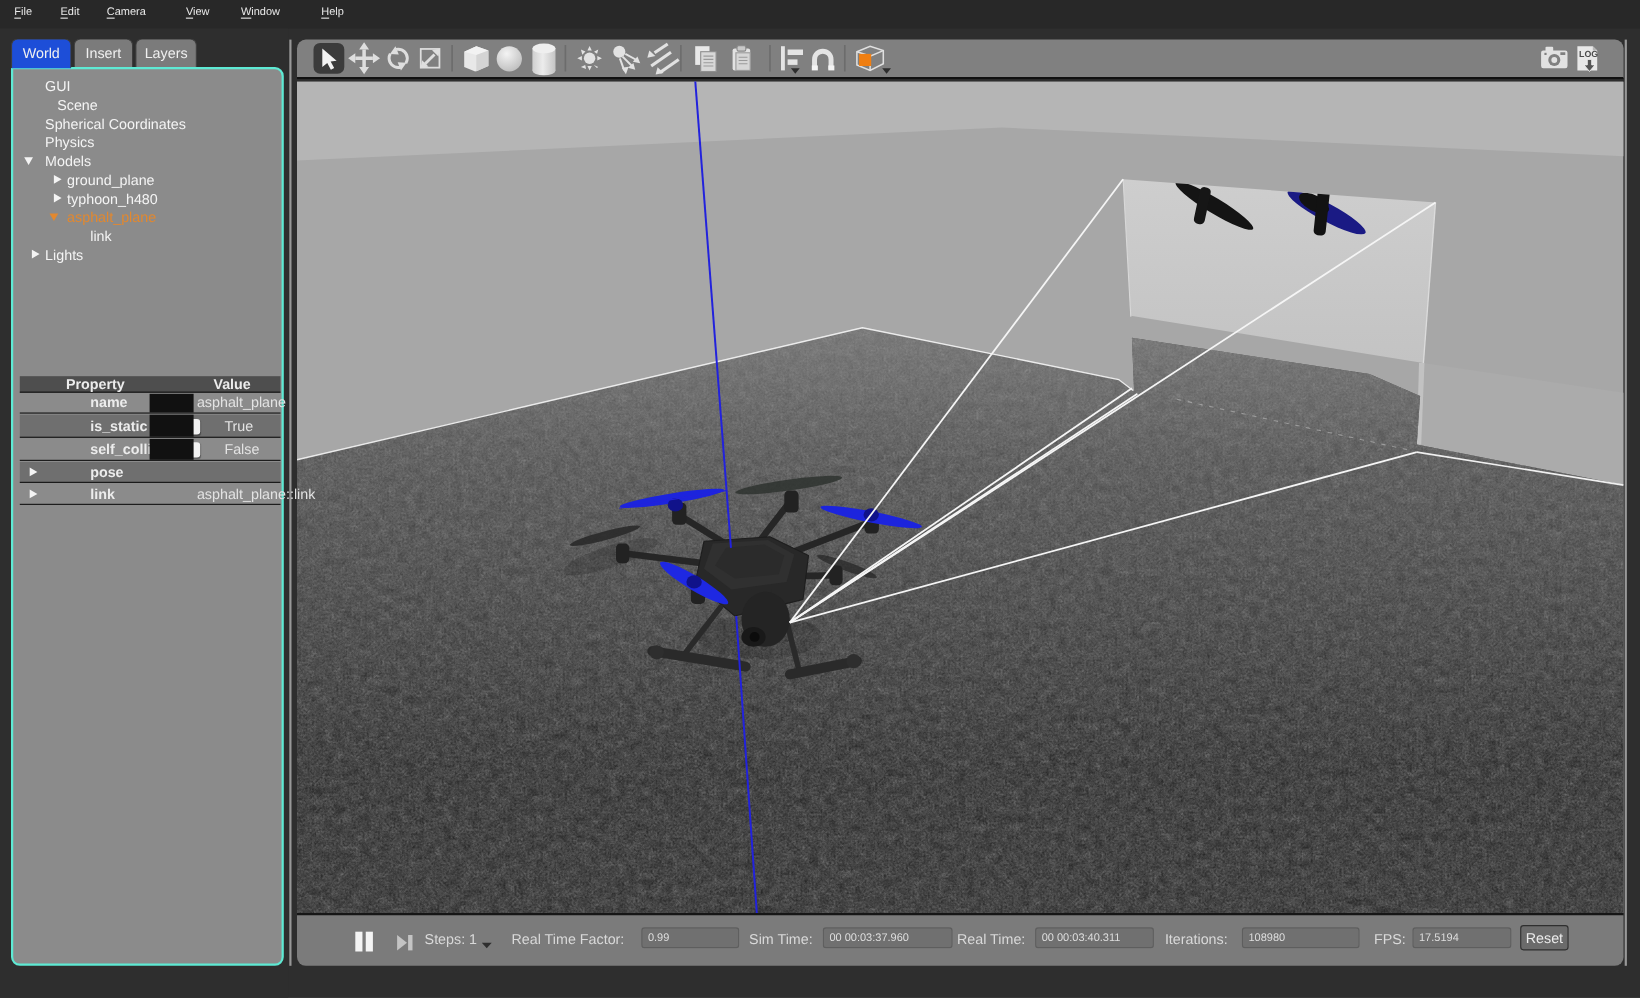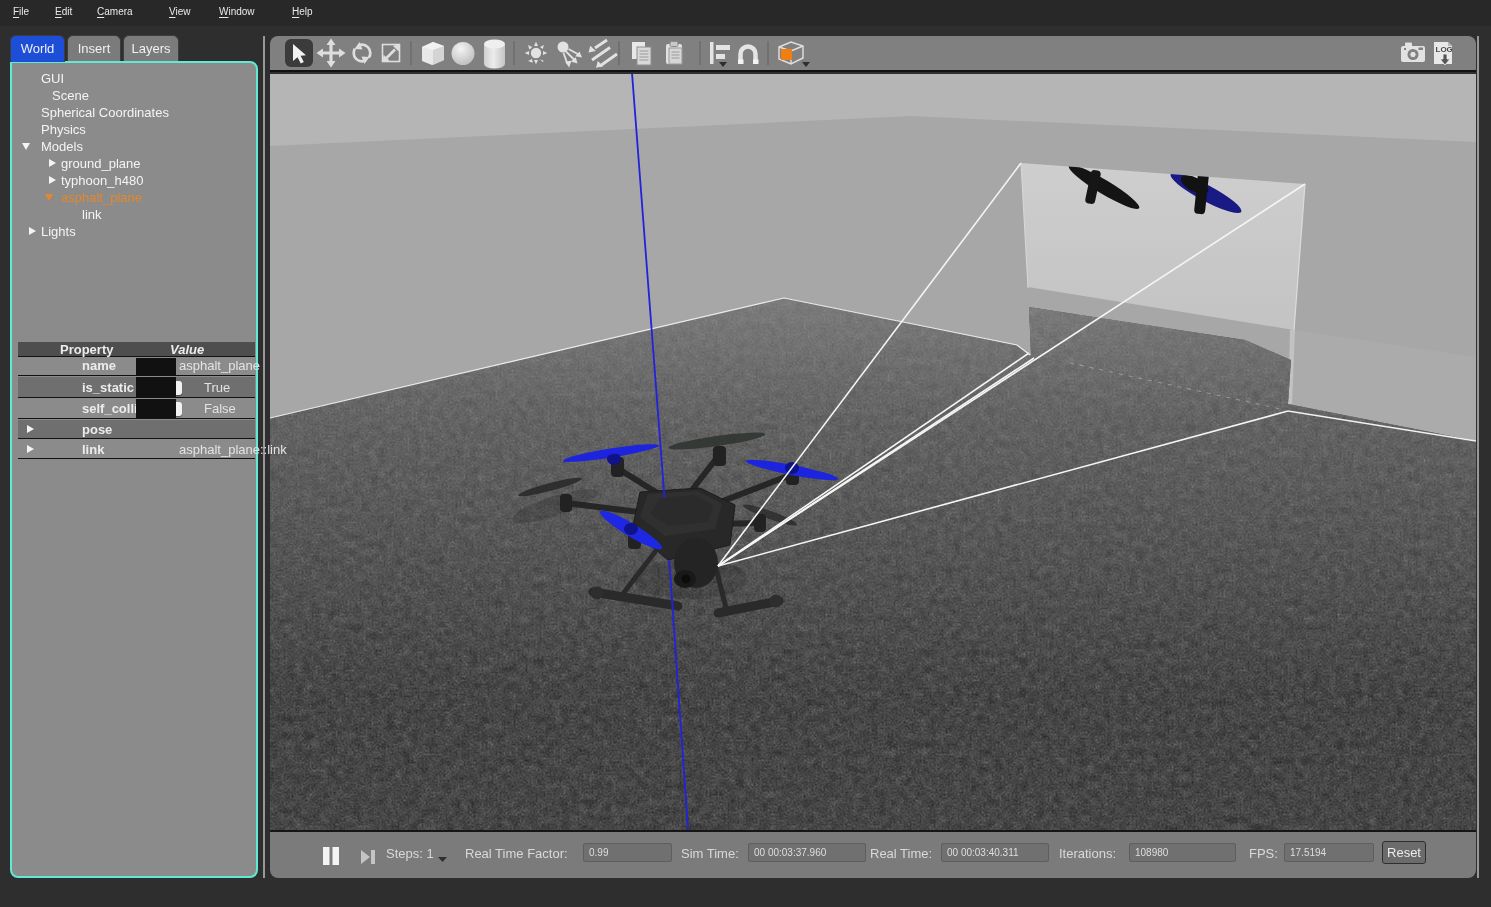--- a/index.html
+++ b/index.html
@@ -72,21 +72,21 @@
       <div class="ti" style="left:49px; top:102px;">typhoon_h480</div>
       <div class="arr arrDo" style="left:33px; top:124px;"></div>
       <div class="ti" style="left:49px; top:119px; color:#e2882f;">asphalt_plane</div>
       <div class="ti" style="left:70px; top:136px;">link</div>
       <div class="arr arrR" style="left:17px; top:157px;"></div>
       <div class="ti" style="left:29px; top:153px;">Lights</div>
     </div>
     <div id="proptable">
       <div class="prow" style="top:0px; height:15px; background:#4e4e4e; font-weight:bold; border-bottom:1px solid #111;">
         <span class="pcell" style="left:2px;">Property</span>
-          <span class="pcell" style="left:112px;font-style:italic;">Value</span>
+          <span class="pcell" style="left:136px;">Value</span>
       </div>
       <div class="prow" style="top:16px; height:18px; background:#8b8b8b;">
         <span class="pcell" style="left:24px; font-weight:bold;">name</span>
         <span class="pcell" style="left:121px; color:#e3e3e3;">asphalt_plane</span>
         <span class="pcell" style="left:118px; width:1px; background:#111;"></span>
       </div>
       <div class="prow" style="top:35px; height:21px; background:#6f6f6f;">
         <span class="pcell" style="left:24px; font-weight:bold; line-height:21px;">is_static</span>
         <span class="pcell cb cbc" style="left:124px; top:4px;"></span>
         <span class="pcell" style="left:146px; color:#e3e3e3; line-height:21px;text-align:center;">True</span>

